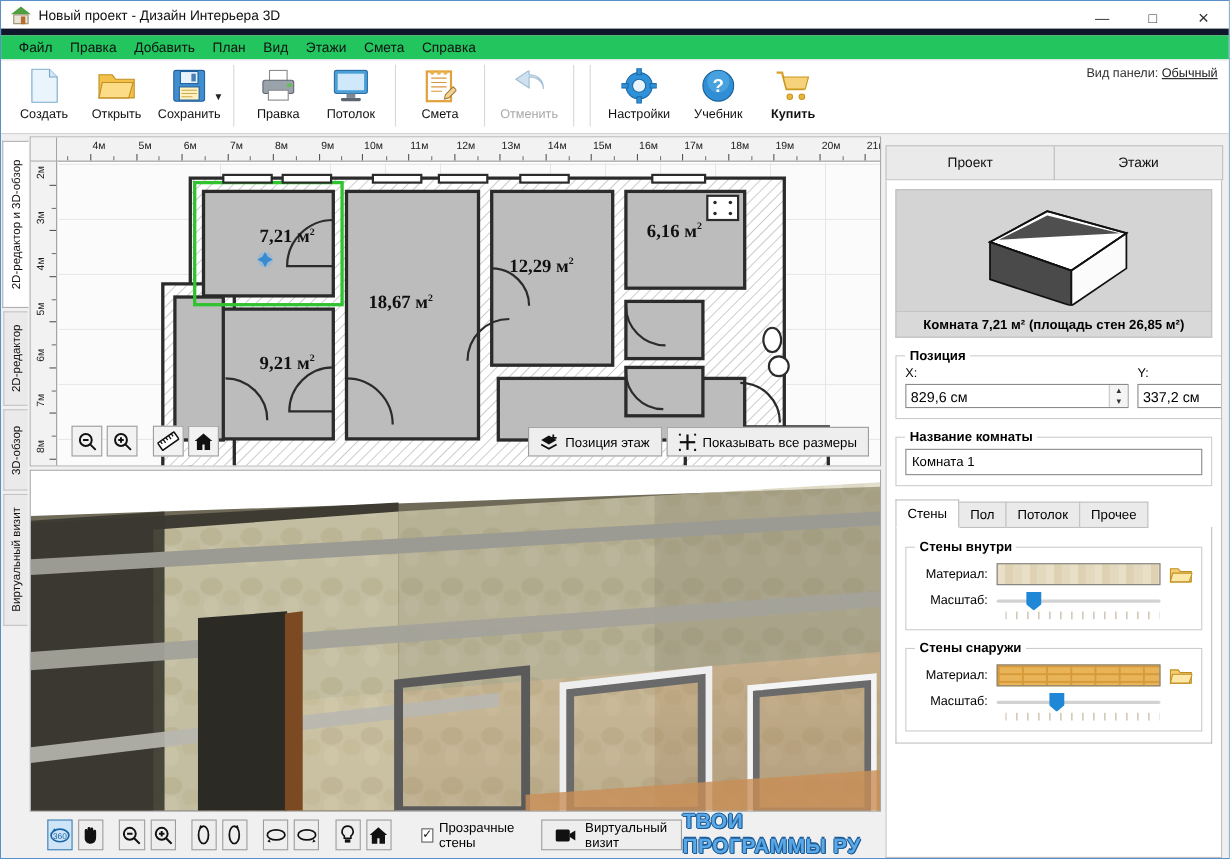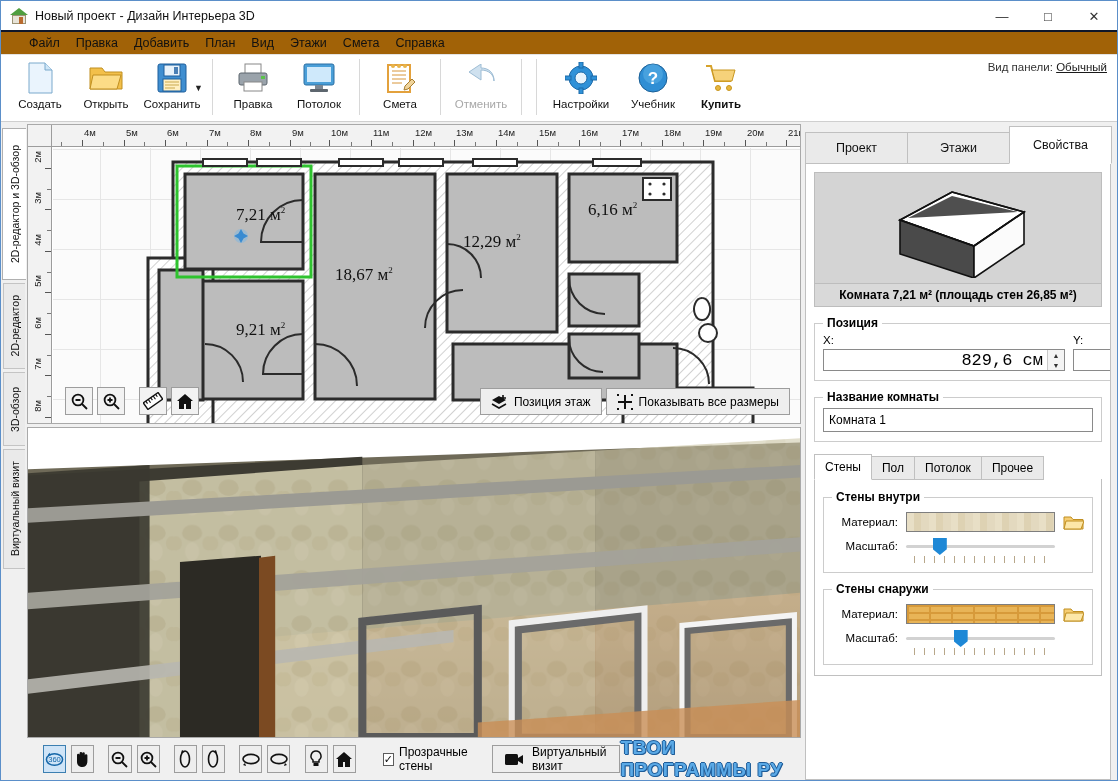--- a/index.html
+++ b/index.html
@@ -14,21 +14,21 @@
     width:1118px; height:781px; position:relative;
     background:#f0f0f0;
     border:1px solid #5b8fc9;
     display:flex; flex-direction:column;
   }
 
   
   .titlebar {
     height:31px; min-height:31px; background:#ffffff;
     display:flex; align-items:center; position:relative;
-    border-bottom:2px solid #0f172a;
+    border-bottom:6px solid #0f172a;
   }
   .title-icon {
     width:18px; height:18px; margin-left:9px; margin-right:7px;
     position:relative; flex:none;
   }
   .title-icon .roof {
     position:absolute; left:0; top:1px; width:0; height:0;
     border-left:9px solid transparent; border-right:9px solid transparent;
     border-bottom:7px solid #4f9e3f;
   }
@@ -40,21 +40,21 @@
     position:absolute; left:9px; top:10px; width:4px; height:7px;
     background:#b96a2e;
   }
   .title-text { font-size:12.5px; color:#111; }
   .wincontrols { position:absolute; right:0; top:0; height:31px; display:flex; }
   .wc { width:46px; height:31px; display:flex; align-items:center; justify-content:center;
         font-size:13px; color:#333; }
 
   
   .menubar { height:22px; min-height:22px; display:flex; align-items:center;
-             padding-left:20px; background:#a16207; }
+             padding-left:8px; background:#22c55e; }
   .menuitem { padding:2px 8px; font-size:12.5px; color:#111; }
 
   
   .toolbar {
     height:68px; min-height:68px; background:#ffffff;
     border-top:1px solid #e3e3e3; border-bottom:1px solid #cfcfcf;
     display:flex; align-items:flex-start; padding-left:6px; position:relative;
   }
   .tb-btn {
     width:66px; height:64px; display:flex; flex-direction:column;
@@ -113,21 +113,21 @@
   .grid2d { position:absolute; inset:0;
      background-image:
        linear-gradient(to right, #e6e6e6 1px, transparent 1px),
        linear-gradient(to bottom, #e6e6e6 1px, transparent 1px);
      background-size:50px 50px; background-position:-3px 1px; }
 
   
   .plan-svg { position:absolute; left:0; top:0; }
 
   .room-label { position:absolute; font-family:"Liberation Serif", serif;
-                font-size:17px; color:#111; white-space:nowrap; }
+                font-size:17px; color:#111; white-space:nowrap;font-weight:bold; }
   .room-label sup { font-size:9px; vertical-align:super; }
 
   .plan-tools { position:absolute; left:12px; bottom:8px; display:flex; align-items:center; }
   .ptbtn { width:28px; height:28px; background:#f2f2f2; border:1px solid #9d9d9d;
            display:flex; align-items:center; justify-content:center; margin-right:4px; }
   .ptgap { width:10px; }
   .plan-actions { position:absolute; right:10px; bottom:8px; display:flex; }
   .pa { height:27px; background:#eeeeee; border:1px solid #9d9d9d;
         display:flex; align-items:center; padding:0 10px; font-size:12px; margin-left:4px; }
   .pa .g { margin-right:6px; display:flex; align-items:center; }
@@ -169,22 +169,22 @@
              display:flex; align-items:center; justify-content:center; }
   .room-head { background:#d9d9d9; text-align:center; font-size:12px; font-weight:bold;
                padding:4px 0; border:1px solid #bdbdbd; border-top:none; }
 
   fieldset.grp { border:1px solid #cccccc; margin:9px 0 0 0; padding:4px 8px 9px 8px; }
   fieldset.grp > legend { font-size:12px; font-weight:bold; padding:0 4px; }
   .row3 { display:flex; gap:8px; }
   .fld { flex:1; }
   .fld .cap { font-size:11.5px; margin-bottom:3px; }
   .spin { display:flex; height:22px; border:1px solid #8a8a8a; background:#fff; }
-  .spin input { flex:1; border:none; outline:none; font-size:17px;
-                padding:0 4px; font-family:Liberation Mono, monospace; background:transparent; min-width:0;text-align:right;}
+  .spin input { flex:1; border:none; outline:none; font-size:13px;
+                padding:0 4px; font-family:Liberation Sans, sans-serif; background:transparent; min-width:0;}
   .spin .arrows { width:17px; border-left:1px solid #c9c9c9; background:#f4f4f4;
                   display:flex; flex-direction:column; }
   .spin .arrows div { flex:1; display:flex; align-items:center; justify-content:center;
                       font-size:7px; line-height:1; color:#333; }
   .txtin { width:100%; height:24px; border:1px solid #8a8a8a; background:#fff;
            font-size:12px; padding:0 5px; font-family:"Liberation Sans", sans-serif; outline:none;}
 
   .subtabs { display:flex; margin-top:12px; align-items:flex-end; }
   .stab { background:#eaeaea; border:1px solid #c0c0c0; padding:4px 10px;
           font-size:12px; margin-right:-1px; }
@@ -832,21 +832,20 @@
         <div class="brand">
           <span class="brand-txt">ТВОИ ПРОГРАММЫ РУ</span>
         </div>
       </div>
     </div>
 
     <div class="right">
       <div class="rtabs">
         <div class="rtab">Проект</div>
         <div class="rtab">Этажи</div>
-        <div class="rtab active">Свойства</div>
       </div>
 
       <div class="rpanel">
         <div class="preview">
           <svg width="160" height="100" viewBox="0 0 160 100">
             <polygon points="22,42 74,14 146,34 96,68" fill="#ffffff" stroke="#111" stroke-width="1.6"></polygon>
             <polygon points="22,42 22,76 96,100 96,68" fill="#4a4a4a" stroke="#111" stroke-width="1.6"></polygon>
             <polygon points="96,68 96,100 146,66 146,34" fill="#fbfbfb" stroke="#111" stroke-width="1.6"></polygon>
             <polygon points="74,14 146,34 96,68 22,42" fill="none" stroke="#111" stroke-width="1.6"></polygon>
             <polygon points="30,40 74,18 140,34" fill="#3c3c3c" opacity=".9"></polygon>

